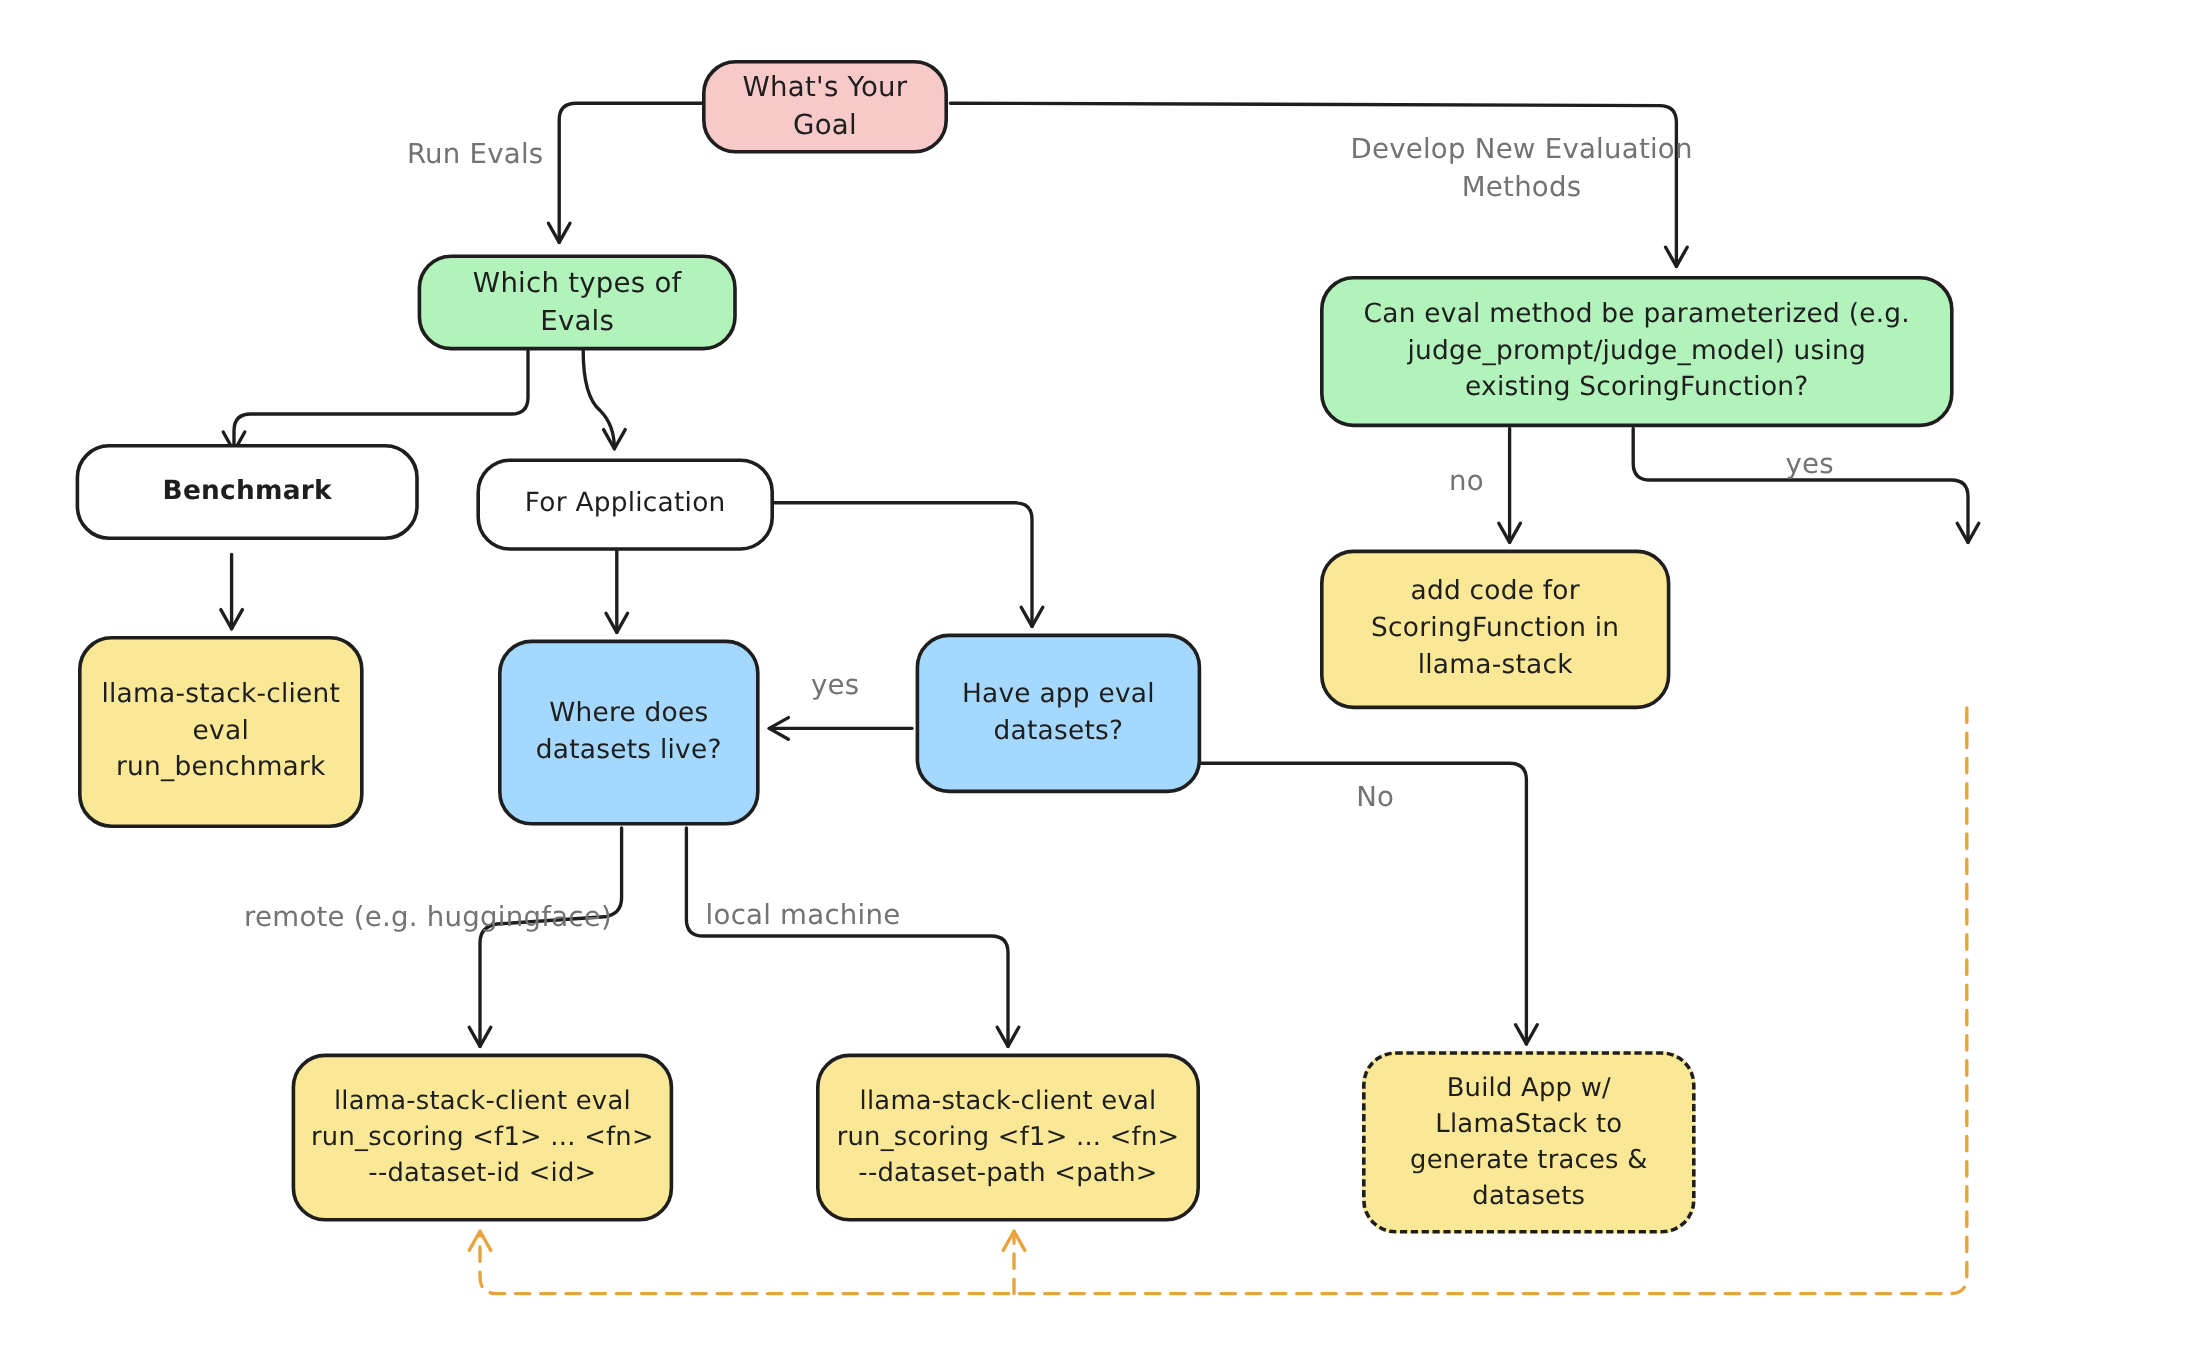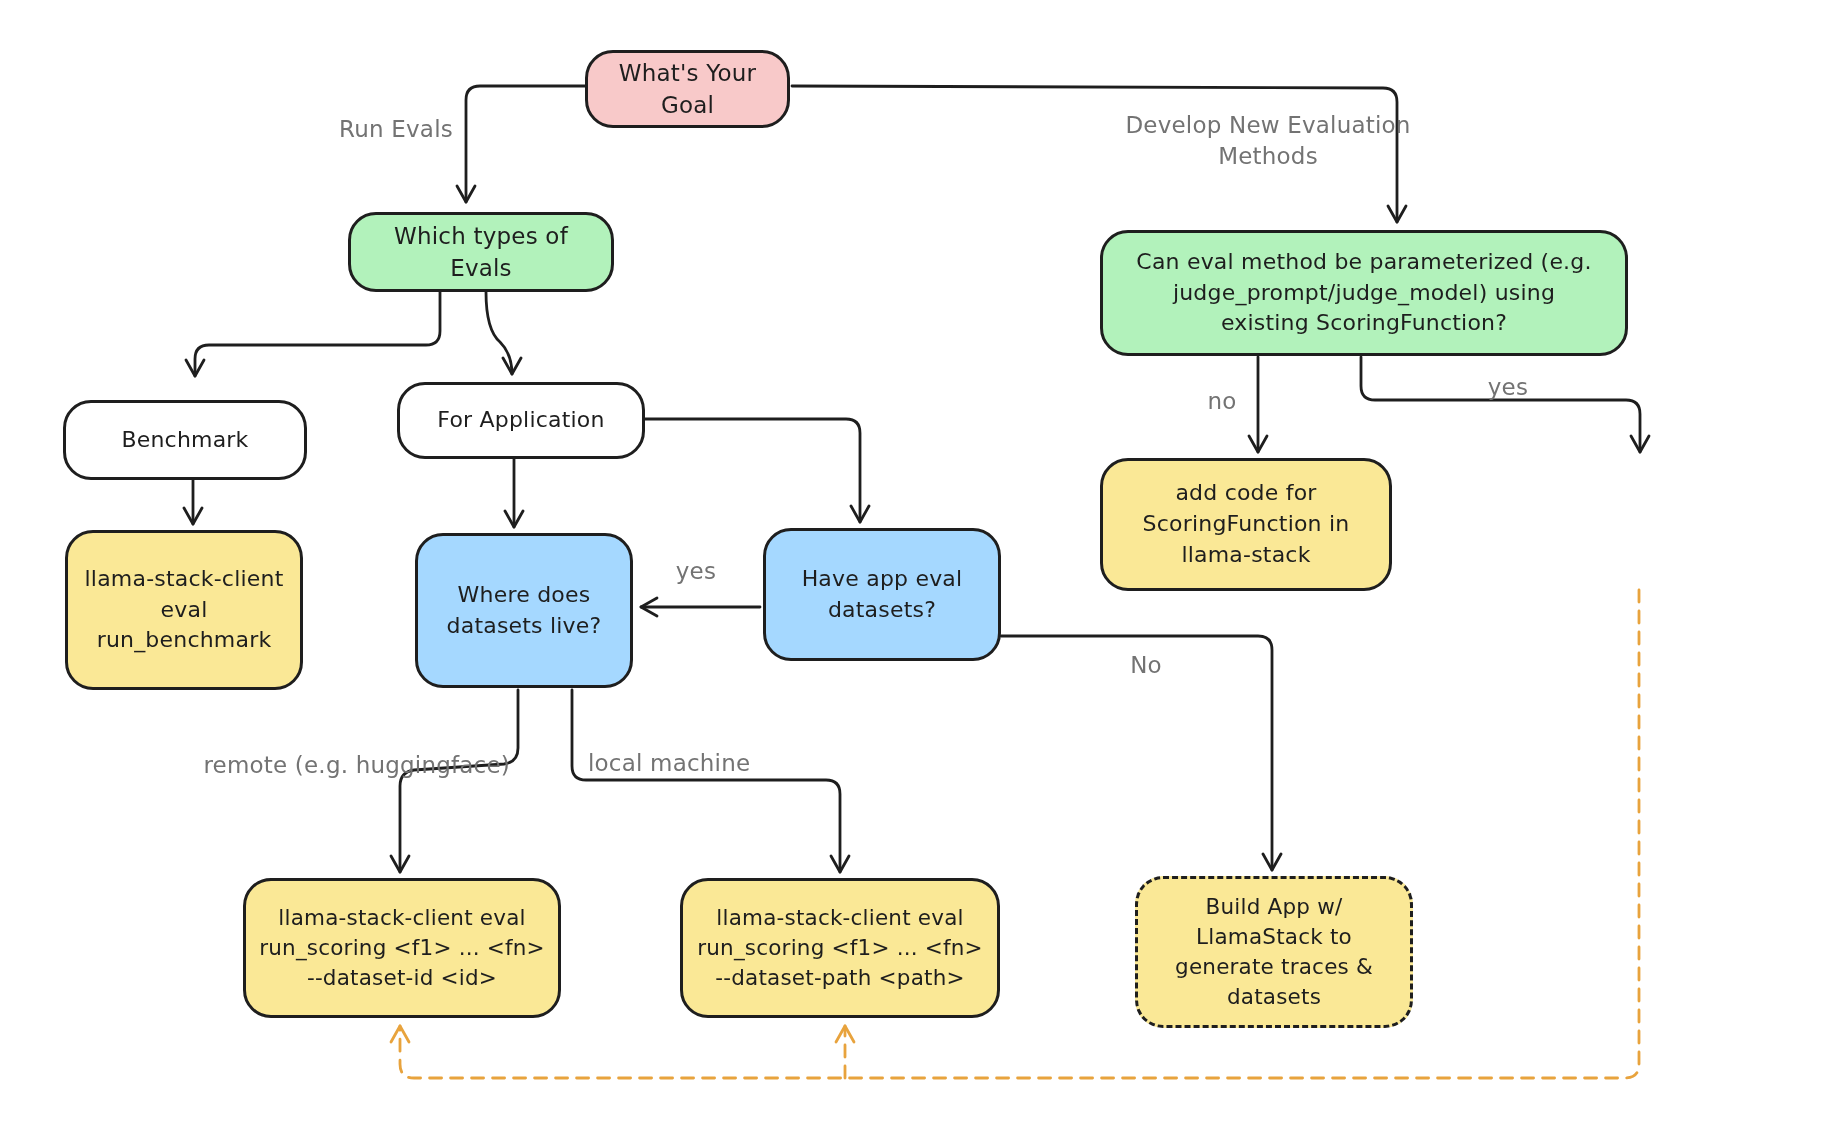--- a/index.html
+++ b/index.html
@@ -72,21 +72,21 @@
     </g>
   </svg>
 
   <div class="node pink" style="left:585px;top:50px;width:205px;height:78px;font-size:23px;">What's Your
 Goal</div>
   <div class="node green" style="left:348px;top:212px;width:266px;height:80px;font-size:23px;">Which types of
 Evals</div>
   <div class="node green" style="left:1100px;top:230px;width:528px;height:126px;">Can eval method be parameterized (e.g.
 judge_prompt/judge_model) using
 existing ScoringFunction?</div>
-  <div class="node white" style="left:63px;top:400px;width:244px;height:80px;">Benchmark</div>
+  <div class="node white" style="left:63px;top:370px;width:286px;height:80px;font-weight:bold;">Benchmark</div>
   <div class="node white" style="left:397px;top:382px;width:248px;height:77px;">For Application</div>
   <div class="node yellow" style="left:65px;top:530px;width:238px;height:160px;">llama-stack-client
 eval run_benchmark</div>
   <div class="node blue" style="left:415px;top:533px;width:218px;height:155px;">Where does
 datasets live?</div>
   <div class="node blue" style="left:763px;top:528px;width:238px;height:133px;">Have app eval
 datasets?</div>
   <div class="node yellow" style="left:1100px;top:458px;width:292px;height:133px;">add code for
 ScoringFunction in
 llama-stack</div>

